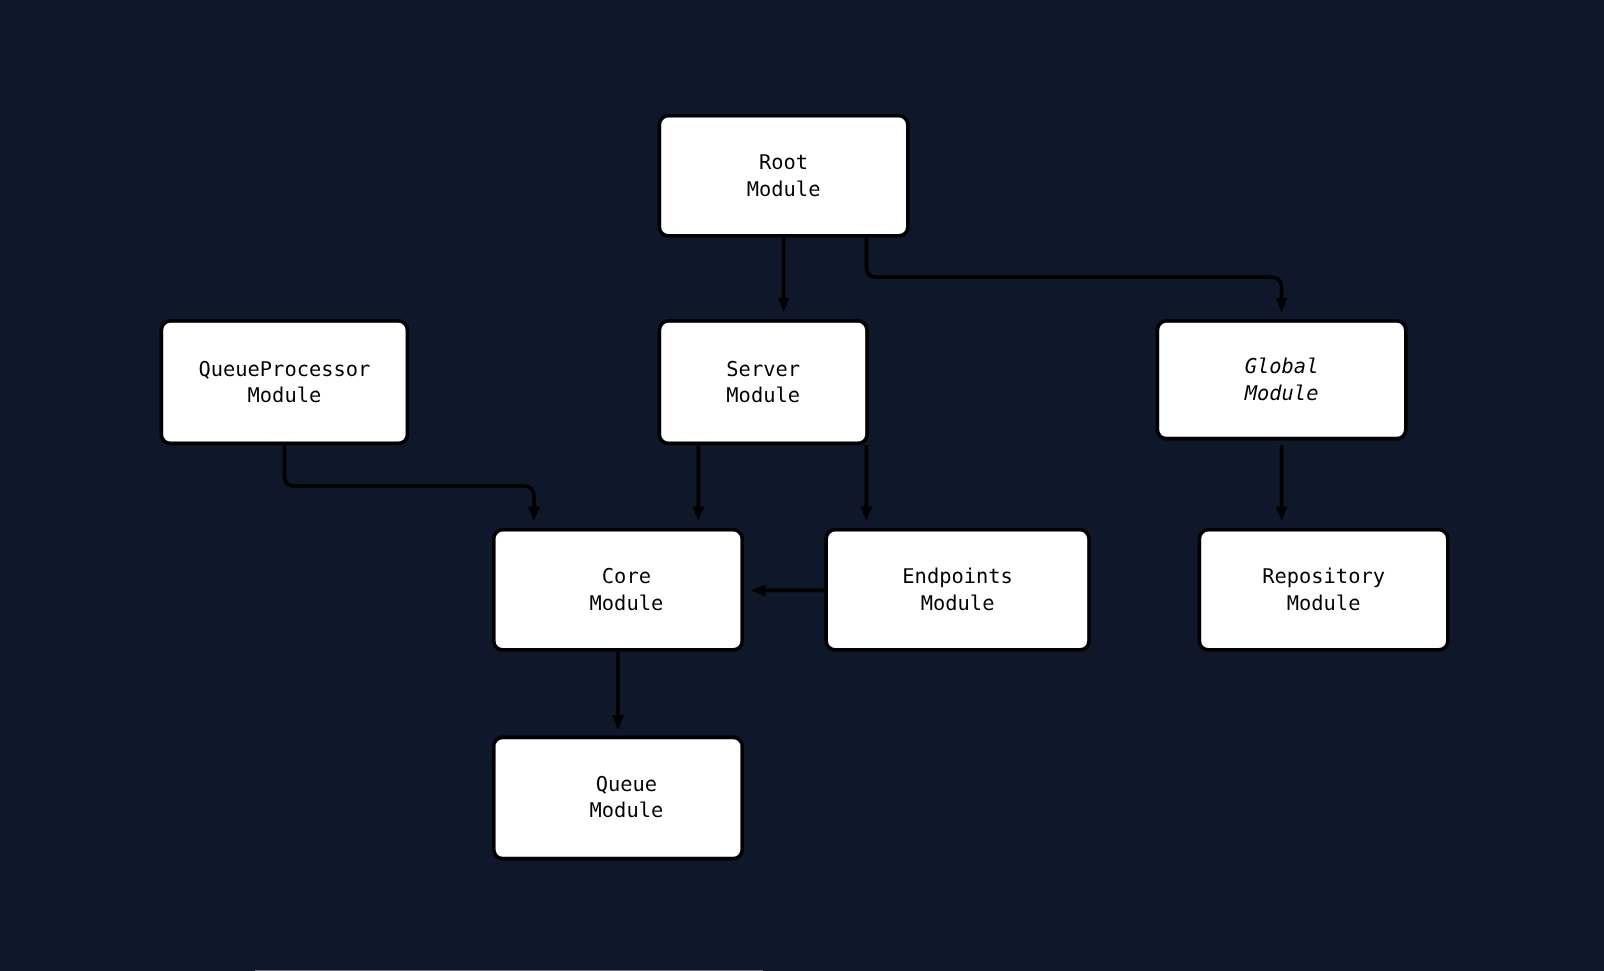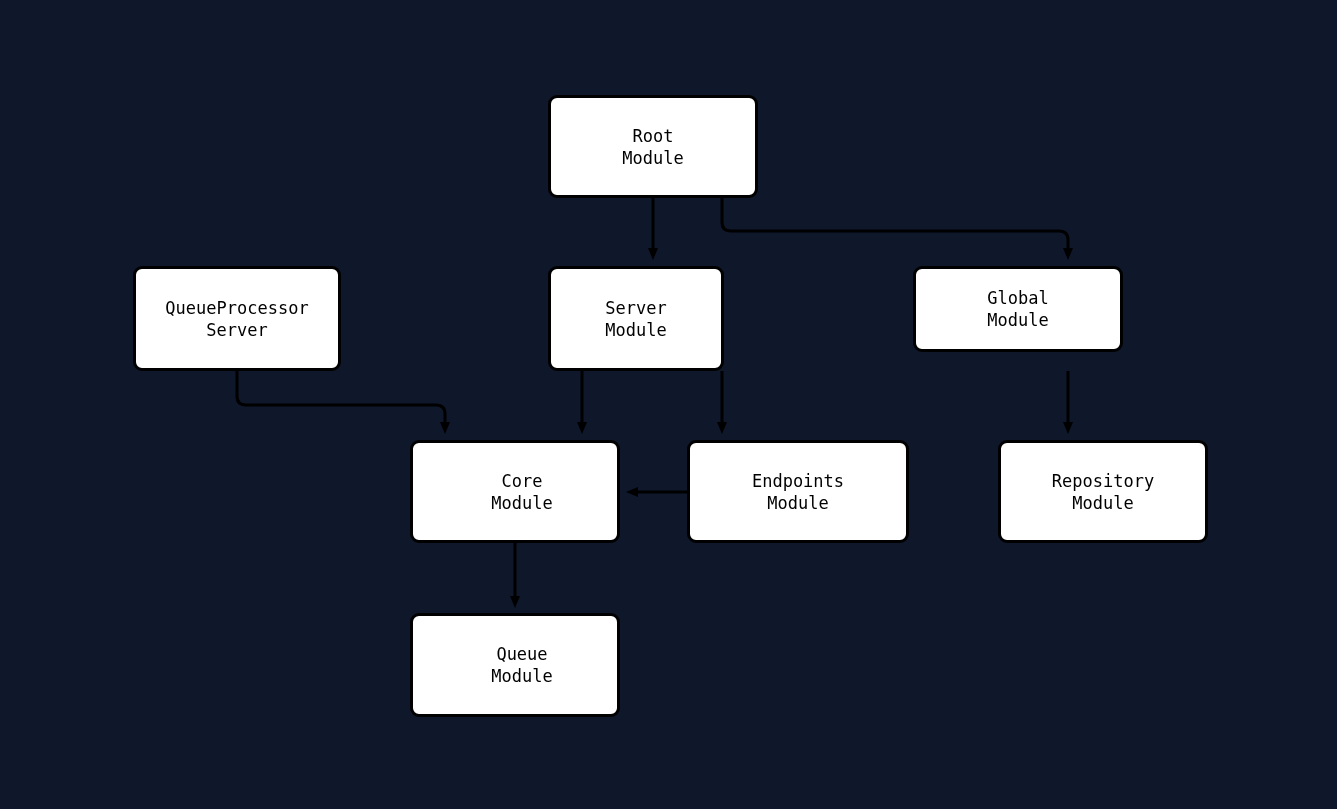--- a/index.html
+++ b/index.html
@@ -93,29 +93,29 @@
     </g>
   </svg>
 
   <div class="node" style="left:548px; top:95px; width:210px; height:103px;">
     <div class="node-label">Root
 Module</div>
   </div>
 
   <div class="node" style="left:133px; top:266px; width:208px; height:105px;">
     <div class="node-label">QueueProcessor
-Server</div>
+Module</div>
   </div>
 
   <div class="node" style="left:548px; top:266px; width:176px; height:105px;">
     <div class="node-label">Server
 Module</div>
   </div>
 
-  <div class="node" style="left:913px; top:266px; width:210px; height:86px;">
+  <div class="node" style="left:963px; top:266px; width:210px; height:101px;font-style:italic;">
     <div class="node-label">Global
 Module</div>
   </div>
 
   <div class="node" style="left:410px; top:440px; width:210px; height:103px;padding-left:14px;">
     <div class="node-label">Core
 Module</div>
   </div>
 
   <div class="node" style="left:687px; top:440px; width:222px; height:103px;">

